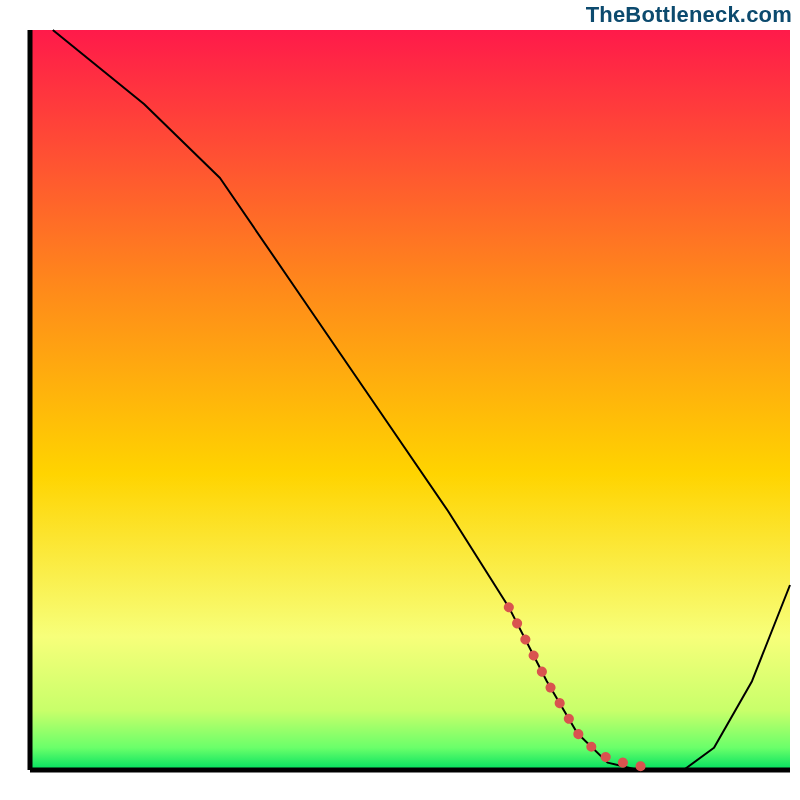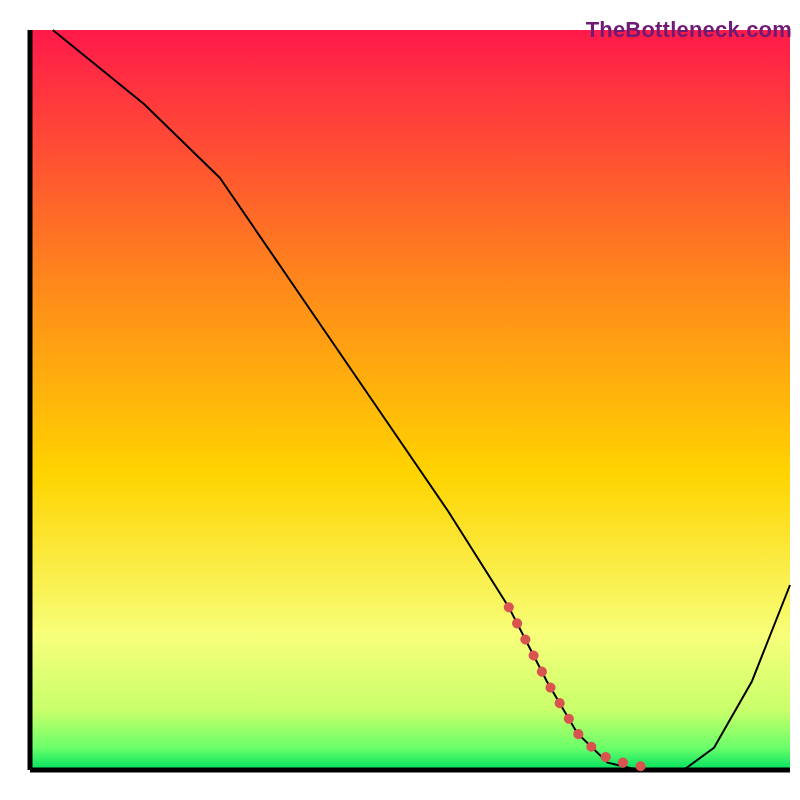--- a/index.html
+++ b/index.html
@@ -11,25 +11,25 @@
     font-family: Arial, sans-serif;
     background: #ffffff;
   }
   .container {
     position: relative;
     width: 800px;
     height: 800px;
   }
   .watermark {
     position: absolute;
-    top: 17px;
+    top: 2px;
     right: 8px;
     font-size: 22px;
     font-weight: 600;
-    color: #701a75;
+    color: #0c4a6e;
     letter-spacing: 0.2px;
     z-index: 10;
   }
   svg {
     display: block;
   }
 </style>
 </head>
 <body>
 

